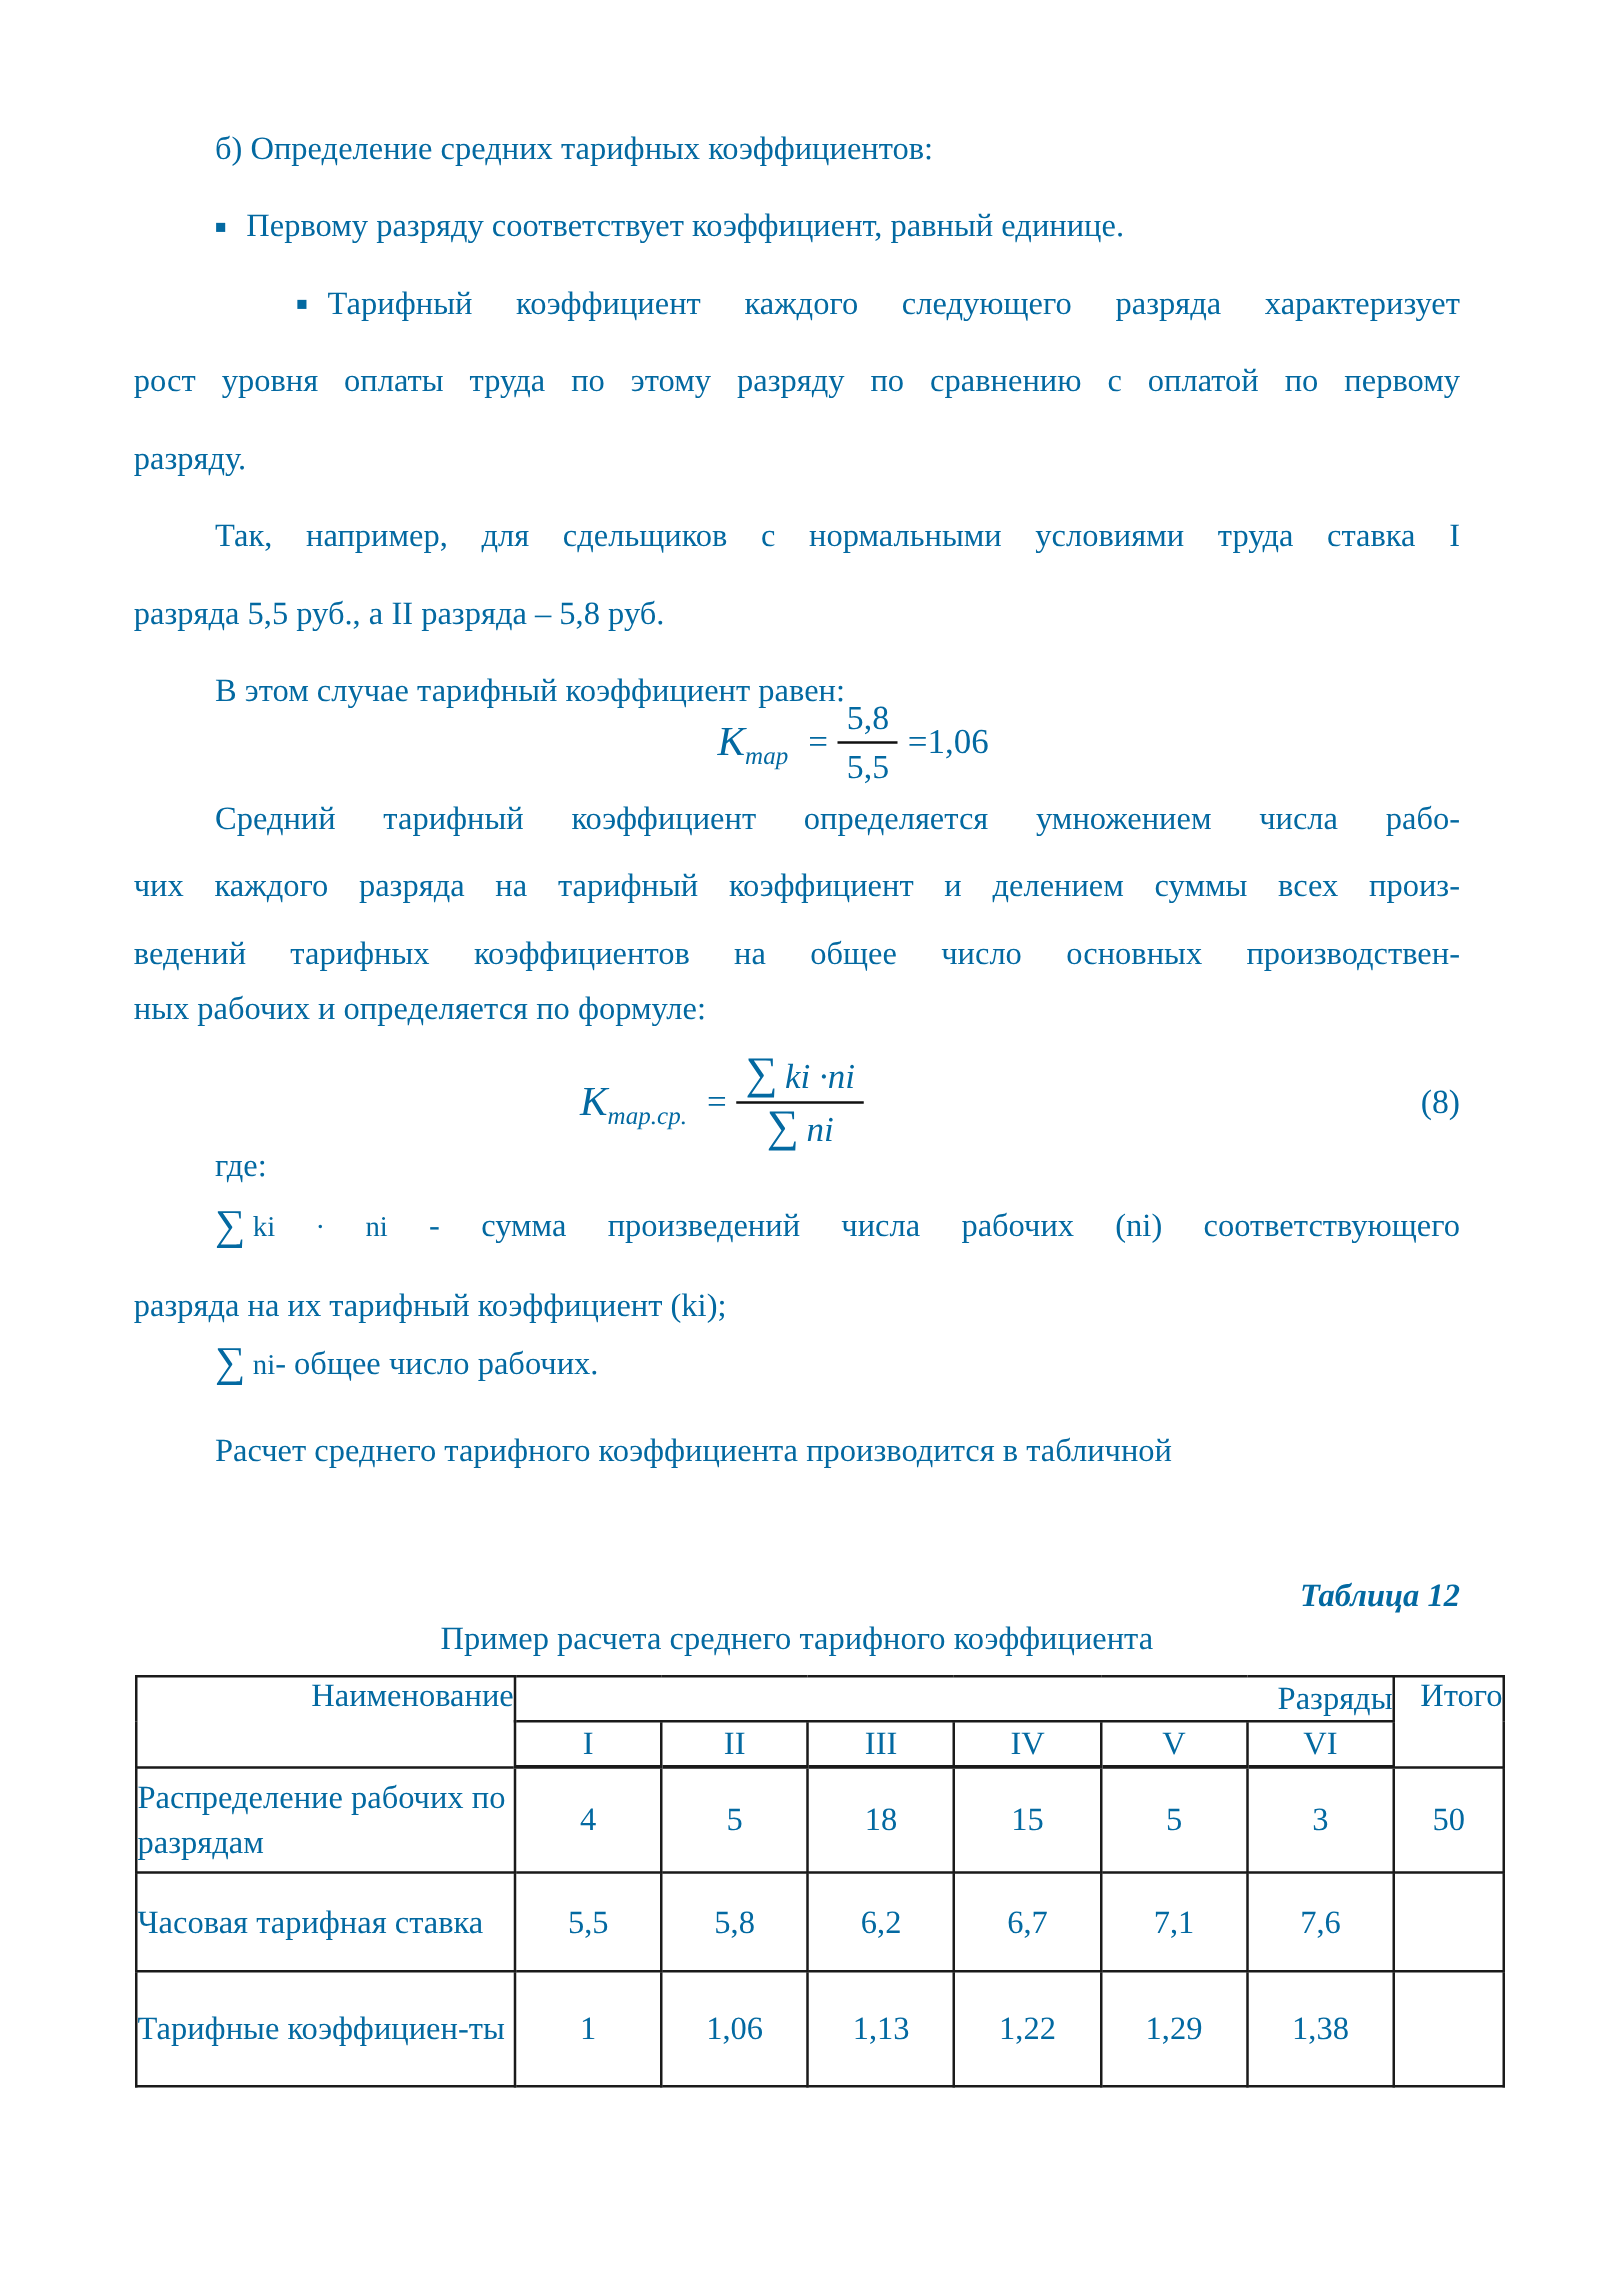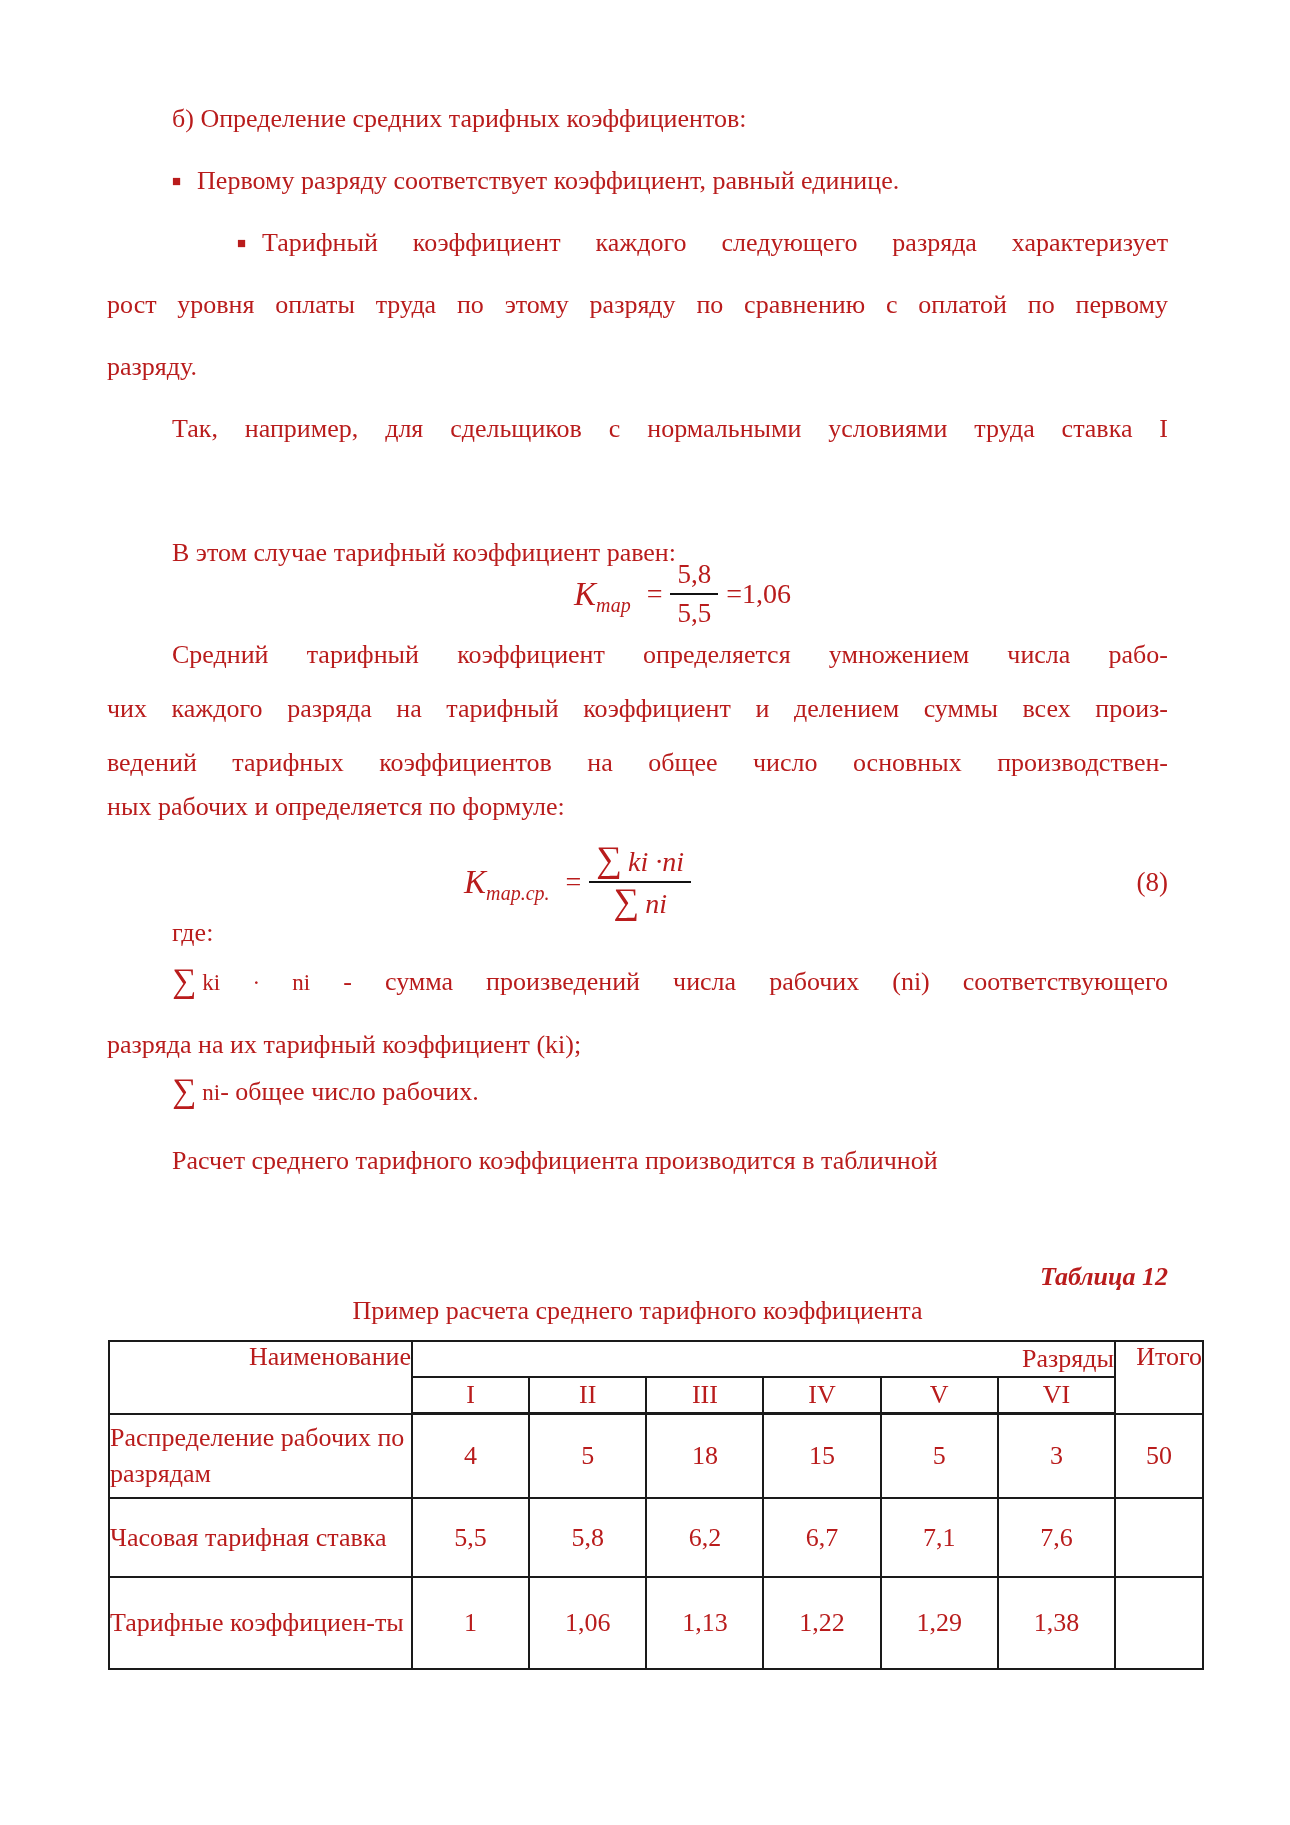--- a/index.html
+++ b/index.html
@@ -1,18 +1,18 @@
 <!DOCTYPE html>
 <html><head>
 <meta charset="utf-8">
 <style>
   html,body { margin:0; padding:0; background:#ffffff; }
   .page {
     position:relative; width:1290px; height:1825px; background:#ffffff;
-    font-family:"Liberation Serif","DejaVu Serif",serif; color:#b91c1c; overflow:hidden;
+    font-family:"Liberation Serif","DejaVu Serif",serif; color:#0369a1; overflow:hidden;
   }
   .line {
     position:absolute; left:107px; width:1061px; height:34px;
     font-size:26px; line-height:34px; white-space:normal;
   }
   .fill { text-align:justify; text-align-last:justify; }
   .indent { text-indent:65px; }
   .bullet {
     display:inline-block; font-size:15px; vertical-align:3px; margin-right:16px;
   }
@@ -69,20 +69,21 @@
 
   <div class="line indent" style="top:102px">б) Определение средних тарифных коэффициентов:</div>
 
   <div class="line" style="top:164px; padding-left:65px; width:996px"><span class="bullet">■</span><span>Первому разряду соответствует коэффициент, равный единице.</span></div>
 
   <div class="line fill indent" style="top:226px"><span class="bullet">■</span><span>Тарифный коэффициент каждого следующего разряда характеризует</span></div>
 
   <div class="line fill" style="top:288px">рост уровня оплаты труда по этому разряду по сравнению с оплатой по первому</div>
   <div class="line" style="top:350px">разряду.</div>
   <div class="line fill indent" style="top:412px">Так, например, для сдельщиков с нормальными условиями труда ставка I</div>
+  <div class="line" style="top:474px">разряда 5,5 руб., а II разряда – 5,8 руб.</div>
   <div class="line indent" style="top:536px">В этом случае тарифный коэффициент равен:</div>
 
   <div class="formula" style="top:552px; height:84px">
     <div class="f-inner" style="left:45px">
       <span class="fk">K</span>
         <span class="fsub">тар</span>
       <span class="feq">=</span>
       <span class="frac fnums">
         <span class="fnum">5,8</span>
         <span class="fden">5,5</span>

